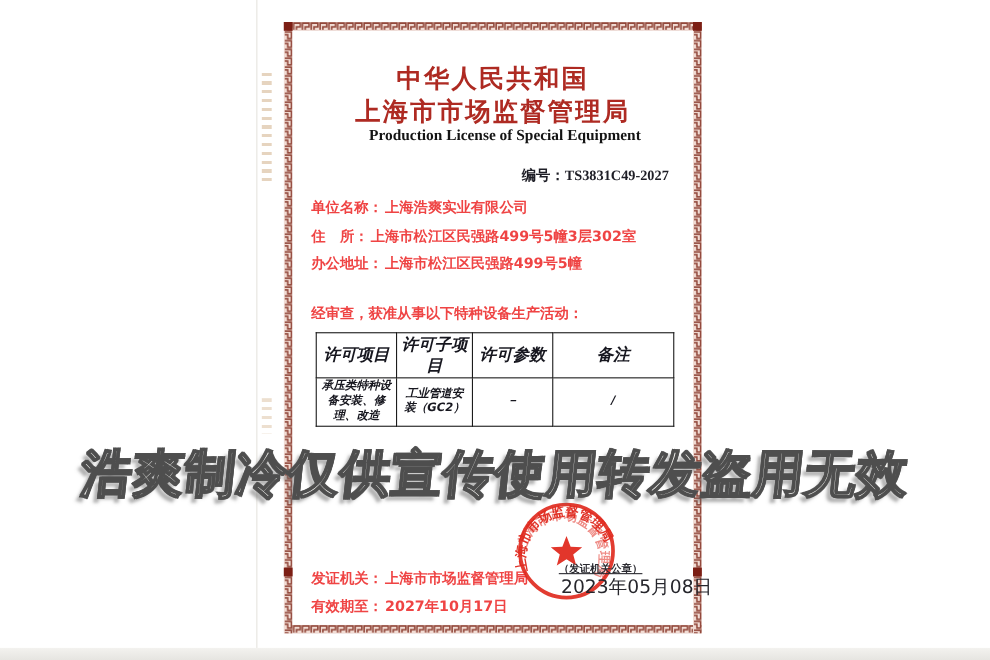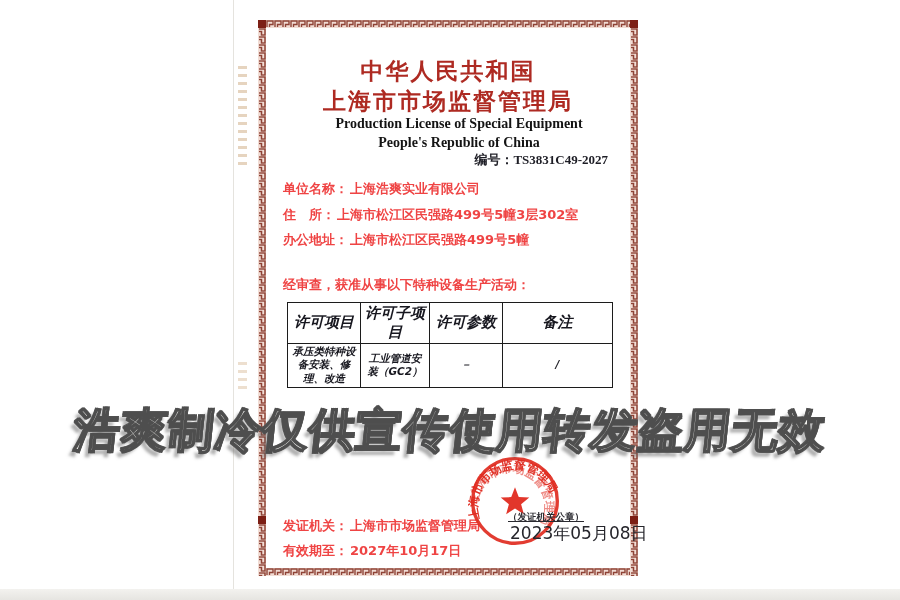--- a/index.html
+++ b/index.html
@@ -92,21 +92,20 @@
       <rect width="8" height="556" fill="url(#mv2)"></rect>
     </svg>
     <div class="corner" style="left:0;top:0;"></div>
     <div class="corner" style="right:0;top:0;"></div>
     <div class="corner" style="left:0;bottom:0;"></div>
     <div class="corner" style="right:0;bottom:0;"></div>
 
     <div class="cn-title" style="top:36px;">中华人民共和国</div>
     <div class="cn-title" style="top:66px;">上海市市场监督管理局</div>
     <div class="en-title" style="top:96px;">Production License of Special Equipment</div>
-    <div class="en-title" style="top:115px;">People's Republic of China</div>
 
     <div class="serial">
       <span>编号：</span><span>TS3831C49-2027</span>
     </div>
 
     <div class="field" style="top:160px;">
       <span class="lbl">单位名称：</span><span>上海浩爽实业有限公司</span>
     </div>
     <div class="field" style="top:186px;">
       <span class="lbl">住　所：</span><span>上海市松江区民强路499号5幢3层302室</span>

